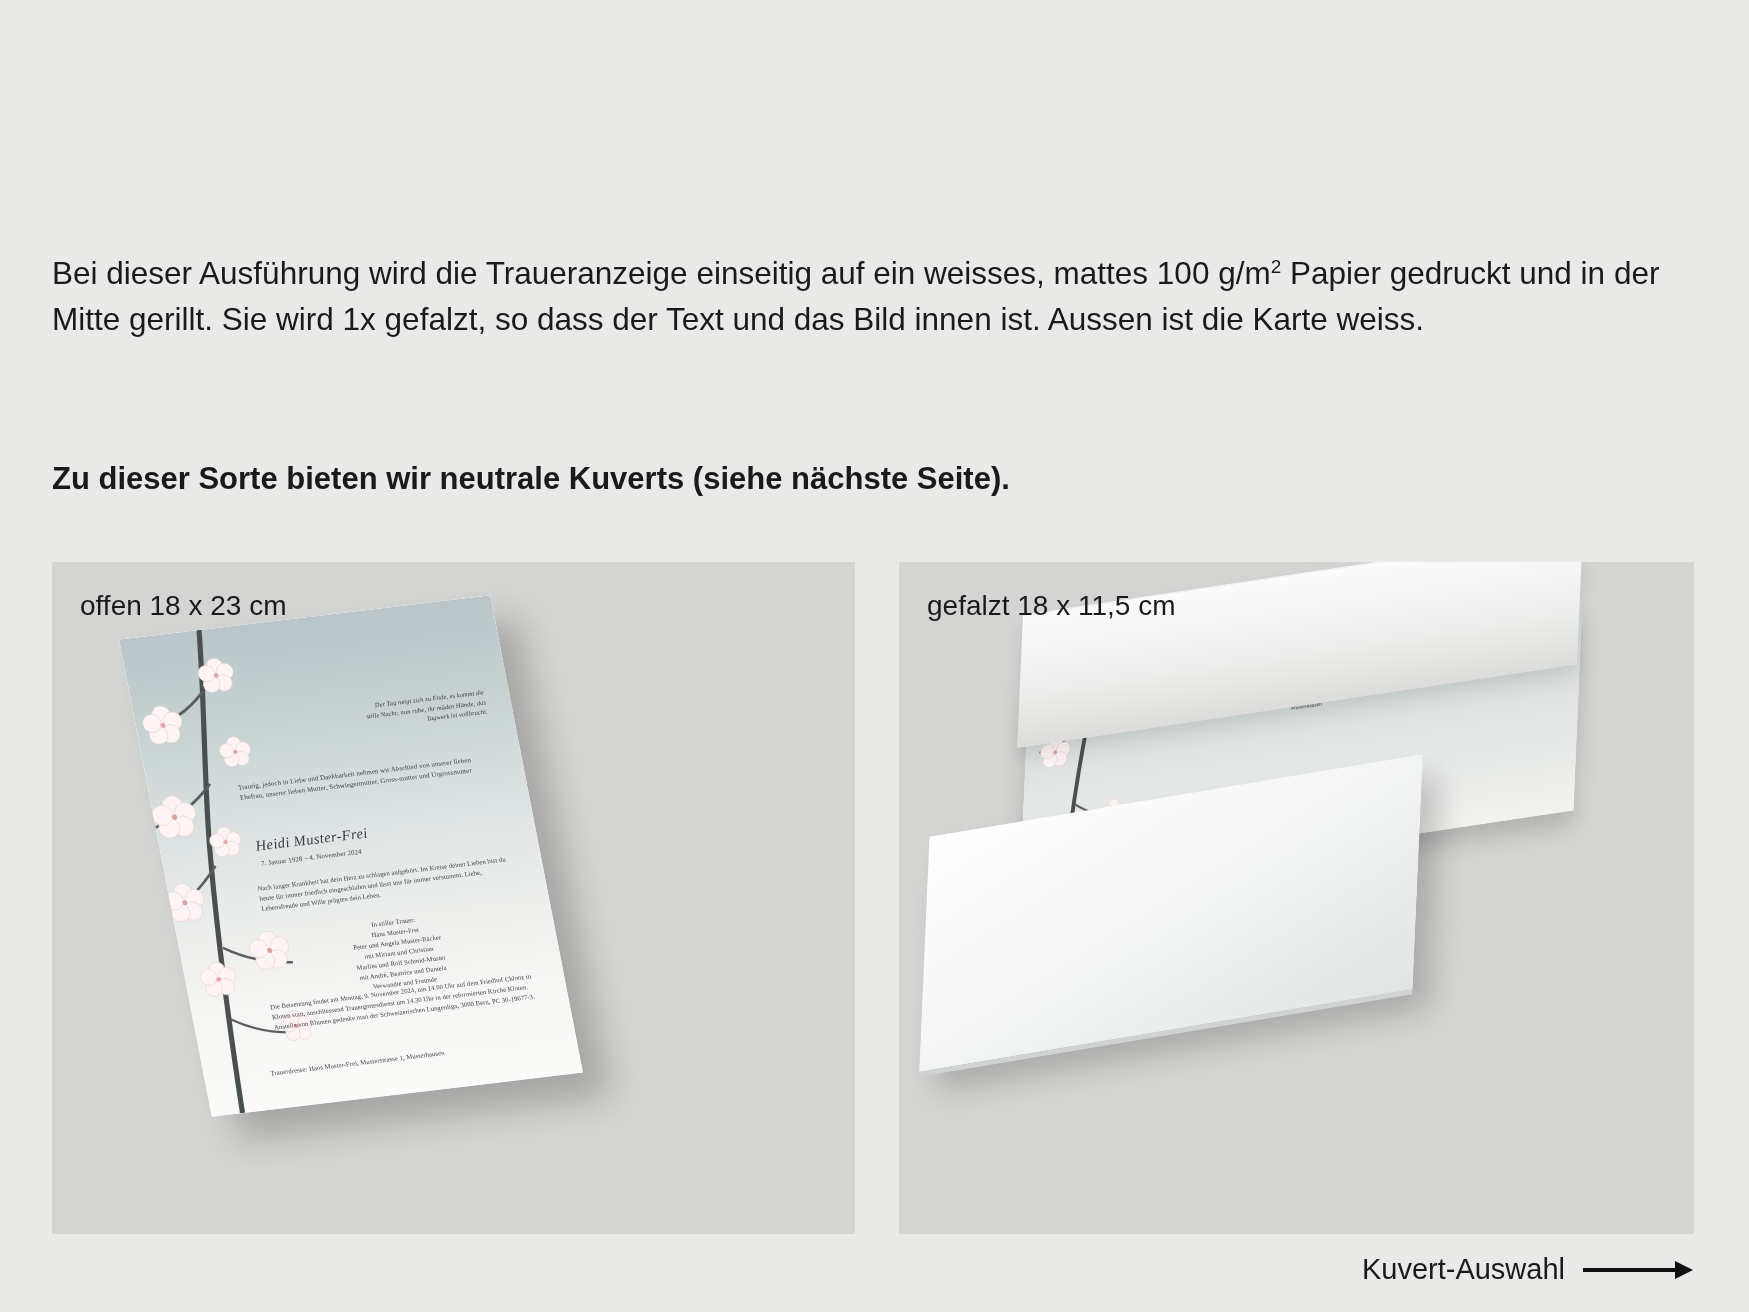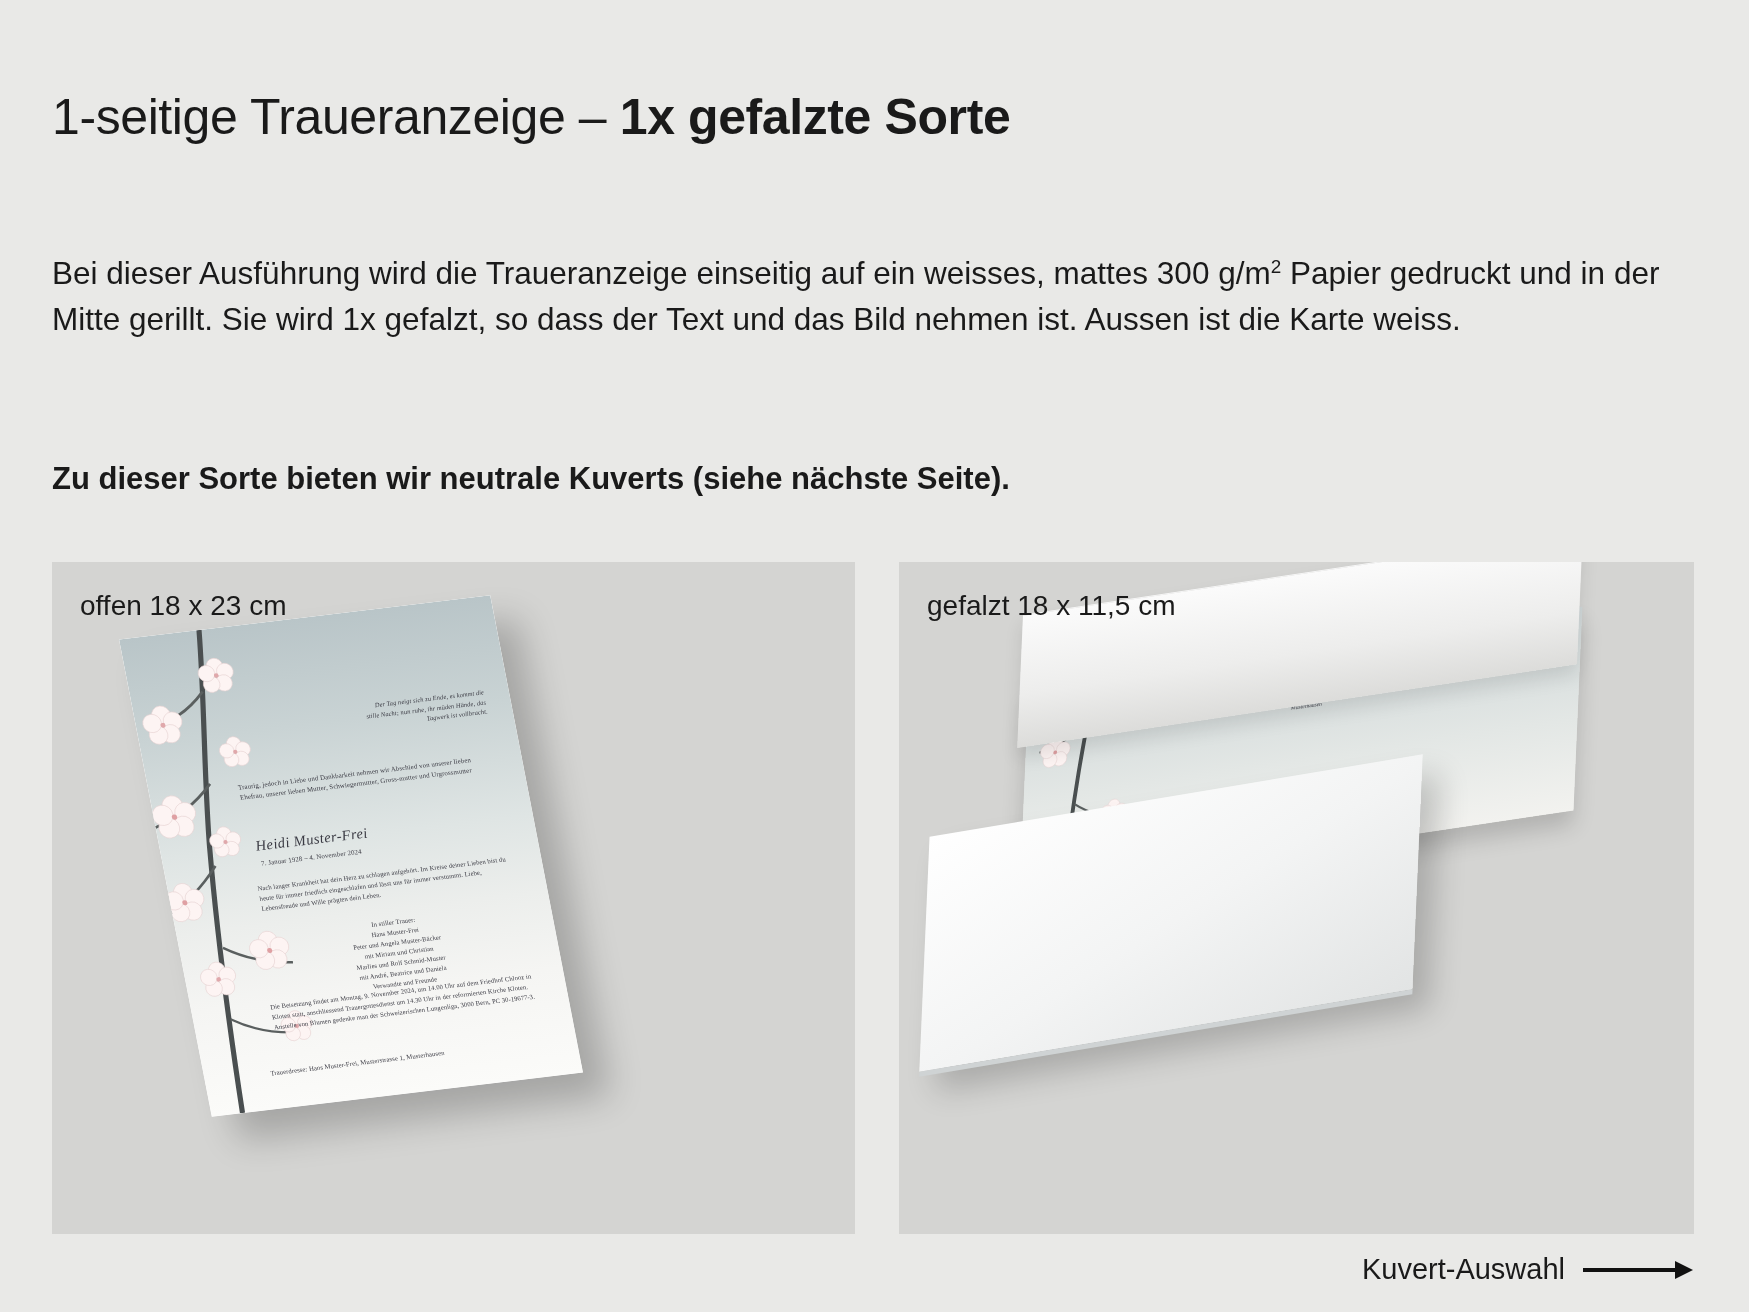--- a/index.html
+++ b/index.html
@@ -260,26 +260,23 @@
     justify-content: flex-end;
   }
   .arrow-wrap { display: flex; align-items: center; }
   .arrow-wrap svg { display: block; }
 </style>
 </head>
 <body>
 
 <div class="page">
 
-  <h1 class="headline">
-    <span class="light">1-seitige Traueranzeige – </span><span class="bold">1x gefalzte Sorte</span>
-  </h1>
 
   <p class="body-copy">
-    <span>Bei dieser Ausführung wird die Traueranzeige einseitig auf ein weisses, mattes 300 g/m</span><sup>2</sup><span> Papier gedruckt und in der Mitte gerillt. Sie wird 1x gefalzt, so dass der Text und das Bild nehmen ist. Aussen ist die Karte weiss.</span>
+    <span>Bei dieser Ausführung wird die Traueranzeige einseitig auf ein weisses, mattes 100 g/m</span><sup>2</sup><span> Papier gedruckt und in der Mitte gerillt. Sie wird 1x gefalzt, so dass der Text und das Bild innen ist. Aussen ist die Karte weiss.</span>
   </p>
 
   <p class="note">Zu dieser Sorte bieten wir neutrale Kuverts (siehe nächste Seite).</p>
 
   <div class="panel panel-left">
     <span class="panel-caption">offen 18 x 23 cm</span>
 
     <div class="open-card-wrap">
       <div class="open-card">
         <div class="card-photo"></div>

